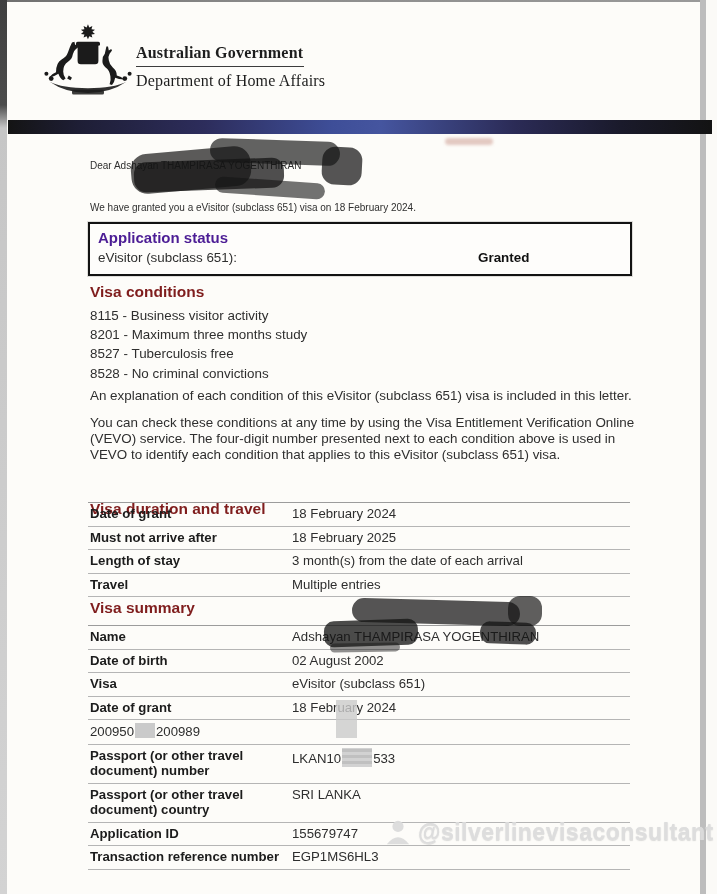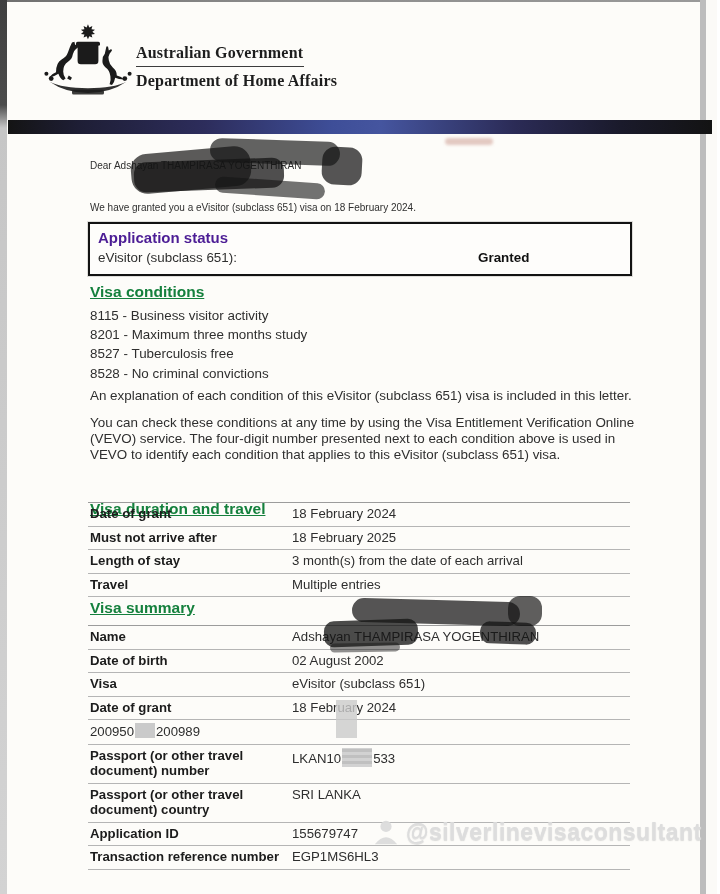--- a/index.html
+++ b/index.html
@@ -14,37 +14,37 @@
   .edge-left{position:absolute;left:0;top:0;width:7px;height:894px;
     background:linear-gradient(180deg,#3f3f3f 0px,#4c4c4c 105px,#c6c6c6 128px,#d3d3d3 100%);}
   .edge-right{position:absolute;left:700px;top:0;width:6px;height:894px;background:#bdbdbd;}
   .edge-right-outer{position:absolute;left:706px;top:0;width:14px;height:894px;background:#fbfaf7;}
 
   
   .crest{position:absolute;left:40px;top:22px;}
   .hdr-text{position:absolute;left:136px;top:44px;font-family:"Liberation Serif", serif;color:#1d1d1d;}
   .gov{font-size:16px;font-weight:bold;letter-spacing:.2px;}
   .hdr-rule{width:168px;height:1px;background:#3c3c3c;margin:4px 0 5px 0;}
-  .dept{font-size:16px;font-weight:bold;letter-spacing:.2px;}
+  .dept{font-size:16px;font-weight:normal;letter-spacing:.2px;}
 
   .band{position:absolute;left:8px;top:120px;width:704px;height:14px;
     background:linear-gradient(90deg,#141414 0%,#1e1e35 10%,#2d2d5c 28%,#3e4e98 46%,#45559f 53%,#2b2b56 72%,#1a1a2b 87%,#131313 100%);}
   .smudge{position:absolute;left:445px;top:138px;width:48px;height:7px;border-radius:4px;
     background:rgba(162,70,52,.28);filter:blur(1.5px);}
 
   .line{position:absolute;left:90px;font-size:10px;line-height:17px;}
   .para{position:absolute;left:90px;width:550px;font-size:13.4px;line-height:16px;}
 
   .statusbox{position:absolute;left:88px;top:222px;width:540px;height:50px;
     border:2.5px solid #121212;box-shadow:0 0 0 1px rgba(0,0,0,.12);background:rgba(255,255,255,.4);}
   .sb-title{margin:5px 0 0 8px;font-size:15px;font-weight:bold;color:#4c1d95;}
   .sb-row{position:relative;margin:4px 0 0 8px;font-size:13.4px;}
   .sb-granted{position:absolute;left:380px;top:0;font-weight:bold;color:#111;}
 
-  .h2{position:absolute;left:90px;font-size:15.5px;font-weight:bold;color:#15803d;text-decoration:underline;}
+  .h2{position:absolute;left:90px;font-size:15.5px;font-weight:bold;color:#7f1d1d;}
   .cond-list{position:absolute;left:90px;top:306px;font-size:13.4px;line-height:19.2px;}
 
   .vtable{position:absolute;left:88px;width:542px;font-size:13.2px;}
   .vrow{display:flex;border-top:1px solid #b5b5b5;padding:3px 0 4px 2px;}
   .vtable .vrow:first-child{border-top:1px solid #9c9c9c;}
   .vrow-end{border-top:1px solid #b5b5b5;height:0;}
   .vlabel{width:202px;font-weight:bold;color:#1c1c1c;line-height:15.5px;}
   .vvalue{flex:1;color:#2e2e2e;line-height:15.5px;}
 
   
@@ -52,21 +52,21 @@
   .redact-strip-inline{display:inline-block;width:20px;height:15px;background:#cacaca;
     vertical-align:-2px;margin:0 1px;}
   .redact-strip-v{position:absolute;left:336px;top:700px;width:21px;height:38px;
     background:rgba(203,203,203,.8);}
   .redact-pixel{display:inline-block;width:30px;height:19px;vertical-align:-4px;margin:0 1px;
     background-color:#c8c8c8;
     background-image:repeating-linear-gradient(0deg,#d2d2d2 0 3px,#c0c0c0 3px 6px),
       repeating-linear-gradient(90deg,rgba(255,255,255,.4) 0 3px,rgba(0,0,0,.05) 3px 6px);}
 
   
-  .watermark{position:absolute;left:372px;top:818px;display:flex;align-items:center;gap:6px;
+  .watermark{position:absolute;left:384px;top:818px;display:flex;align-items:center;gap:6px;
     color:#dcdcdc;opacity:.95;}
   .wm-text{font-size:23px;font-weight:bold;letter-spacing:.5px;
     text-shadow:0 0 1px #e8e8e8, 0 1px 1px rgba(180,180,180,.5);}
 </style>
 </head>
 <body>
 
 <div id="page">
 
   <div class="edge-top"></div>

